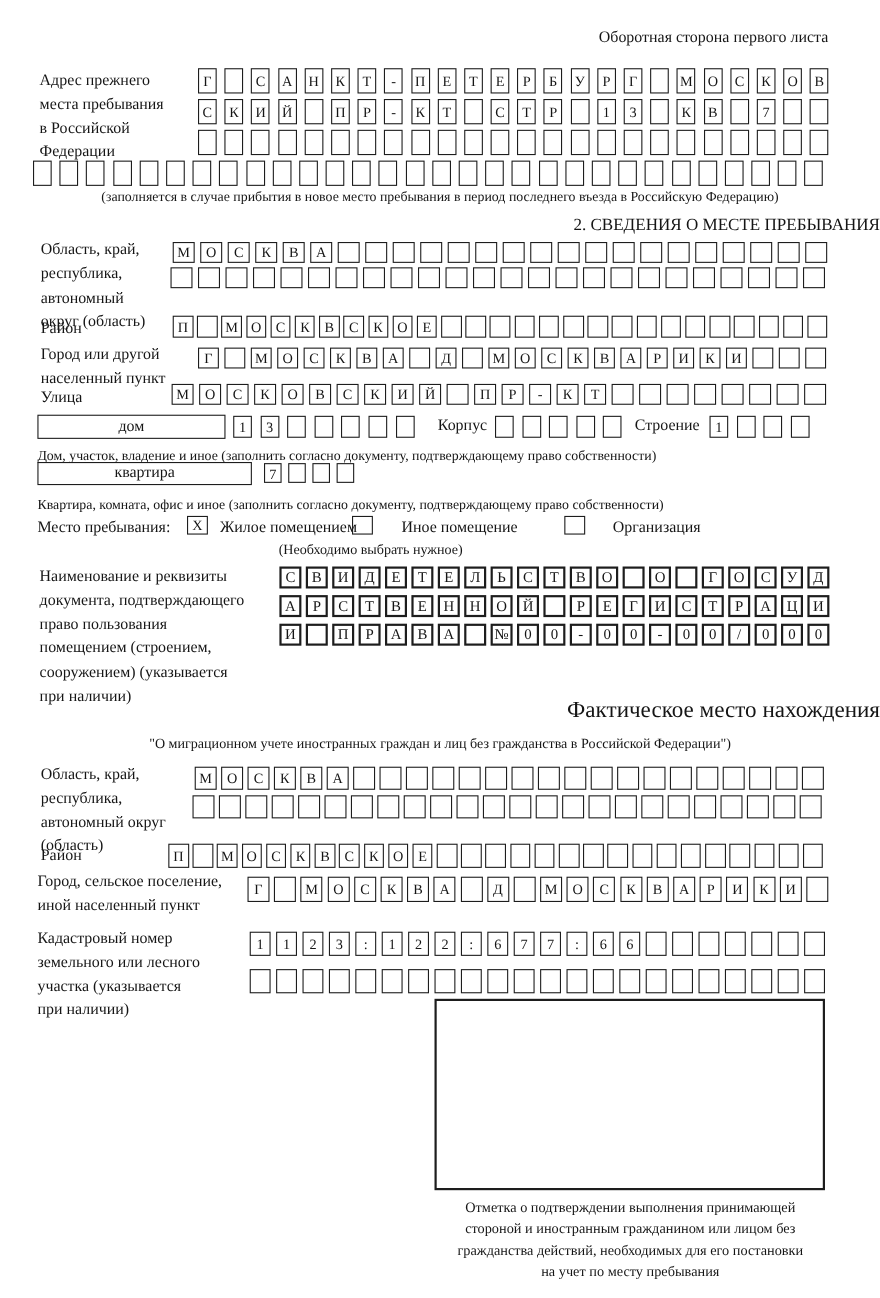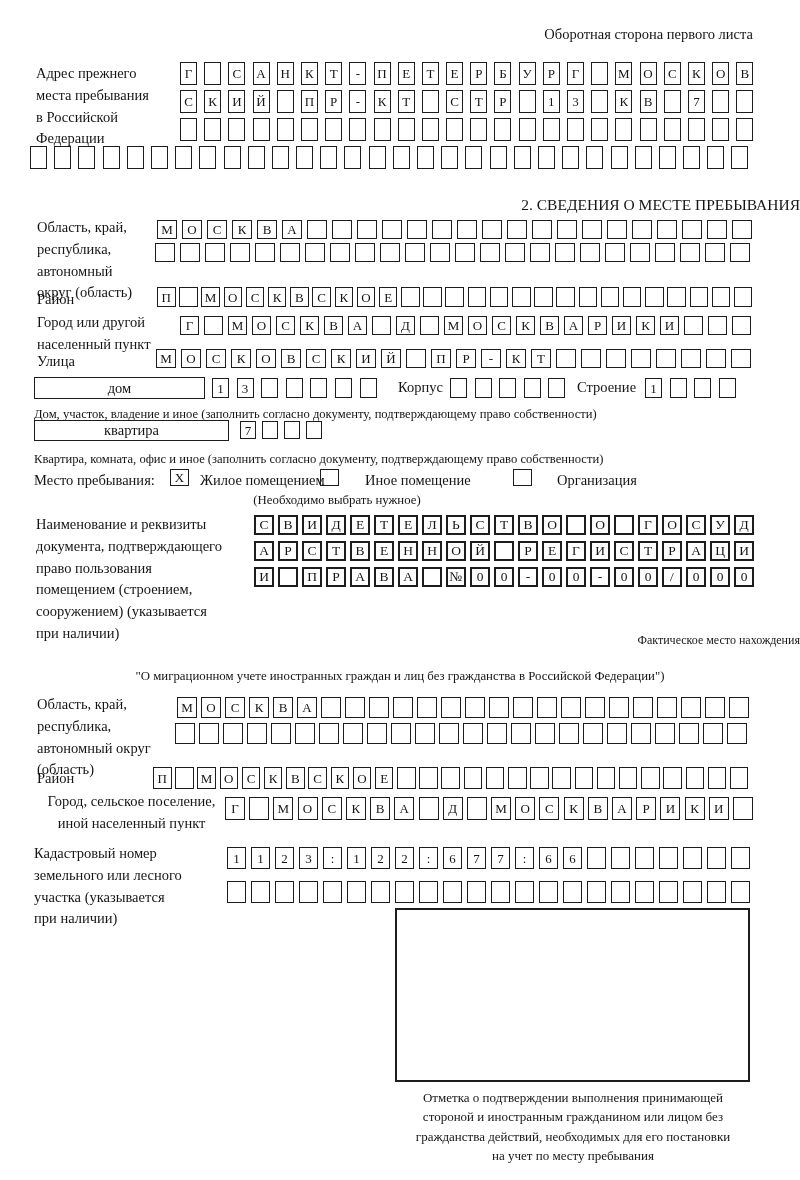--- a/index.html
+++ b/index.html
@@ -138,20 +138,21 @@
       <div class="cell"></div>
       <div class="cell"></div>
       <div class="cell"></div>
       <div class="cell"></div>
       <div class="cell"></div>
       <div class="cell"></div>
       <div class="cell"></div>
       <div class="cell"></div>
       <div class="cell"></div>
     </div>
+  <div class="cap center" style="left:20px;top:171px;width:760px;">(заполняется в случае прибытия в новое место пребывания в период последнего въезда в Российскую Федерацию)</div>
 
   <div class="ttl" style="left:0;top:196px;width:800px;">2. СВЕДЕНИЯ О МЕСТЕ ПРЕБЫВАНИЯ</div>
 
   <div class="lbl" style="left:37px;top:217px;width:120px;">Область, край,
 республика,
 автономный
 округ (область)</div>
   <div class="boxrow" style="left:157px;top:220px;--w:20px;--h:19px;--g:5px;">
       <div class="cell">М</div>
       <div class="cell">О</div>
@@ -407,21 +408,21 @@
       <div class="cell">0</div>
       <div class="cell">-</div>
       <div class="cell">0</div>
       <div class="cell">0</div>
       <div class="cell">/</div>
       <div class="cell">0</div>
       <div class="cell">0</div>
       <div class="cell">0</div>
     </div>
 
-  <div class="ttl" style="left:0;top:633px;width:800px;font-size:12px;">Фактическое место нахождения</div>
+  <div class="ttl" style="left:0;top:633px;width:800px;font-size:21px;">Фактическое место нахождения</div>
   <div class="note center" style="left:0;top:669px;width:800px;">"О миграционном учете иностранных граждан и лиц без гражданства в Российской Федерации")</div>
 
   <div class="lbl" style="left:37px;top:694px;width:140px;">Область, край,
 республика,
 автономный округ
 (область)</div>
   <div class="boxrow" style="left:177px;top:697px;--w:20px;--h:21px;--g:4px;">
       <div class="cell">М</div>
       <div class="cell">О</div>
       <div class="cell">С</div>
@@ -498,21 +499,21 @@
       <div class="cell"></div>
       <div class="cell"></div>
       <div class="cell"></div>
       <div class="cell"></div>
       <div class="cell"></div>
       <div class="cell"></div>
       <div class="cell"></div>
       <div class="cell"></div>
     </div>
 
-  <div class="lbl" style="left:34px;top:791px;width:195px;text-align:center;">Город, сельское поселение,
+  <div class="lbl" style="left:34px;top:791px;width:195px;">Город, сельское поселение,
 иной населенный пункт</div>
   <div class="boxrow" style="left:225px;top:797px;--w:20px;--h:23px;--g:4.2px;">
       <div class="cell">Г</div>
       <div class="cell"></div>
       <div class="cell">М</div>
       <div class="cell">О</div>
       <div class="cell">С</div>
       <div class="cell">К</div>
       <div class="cell">В</div>
       <div class="cell">А</div>

